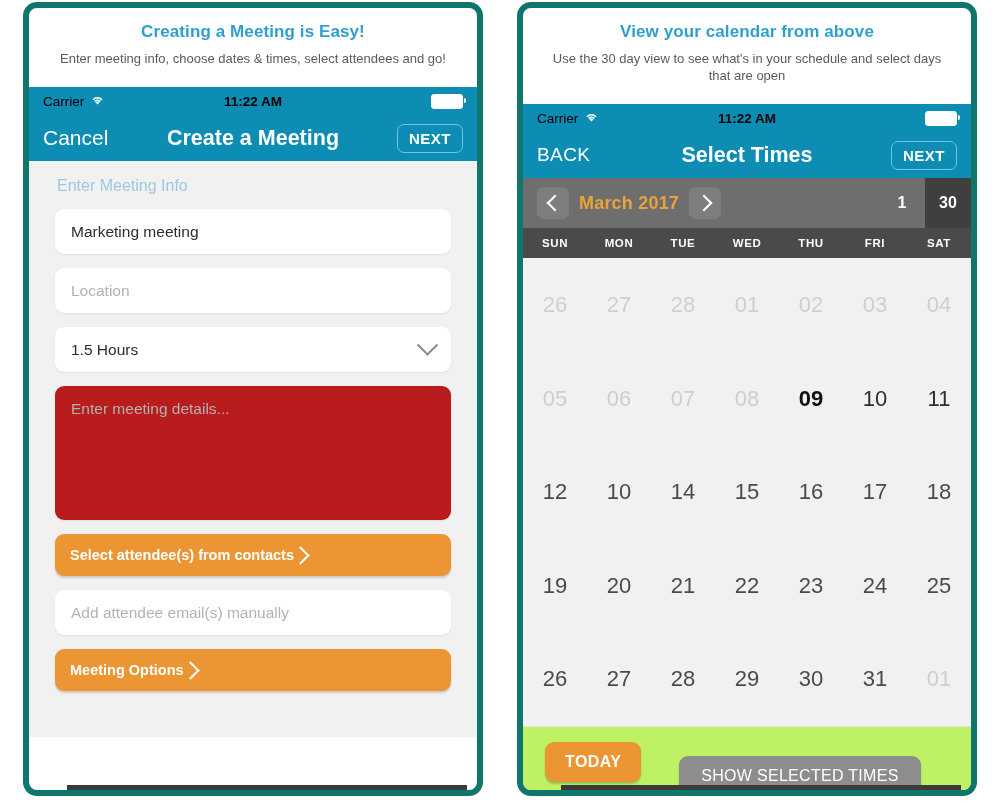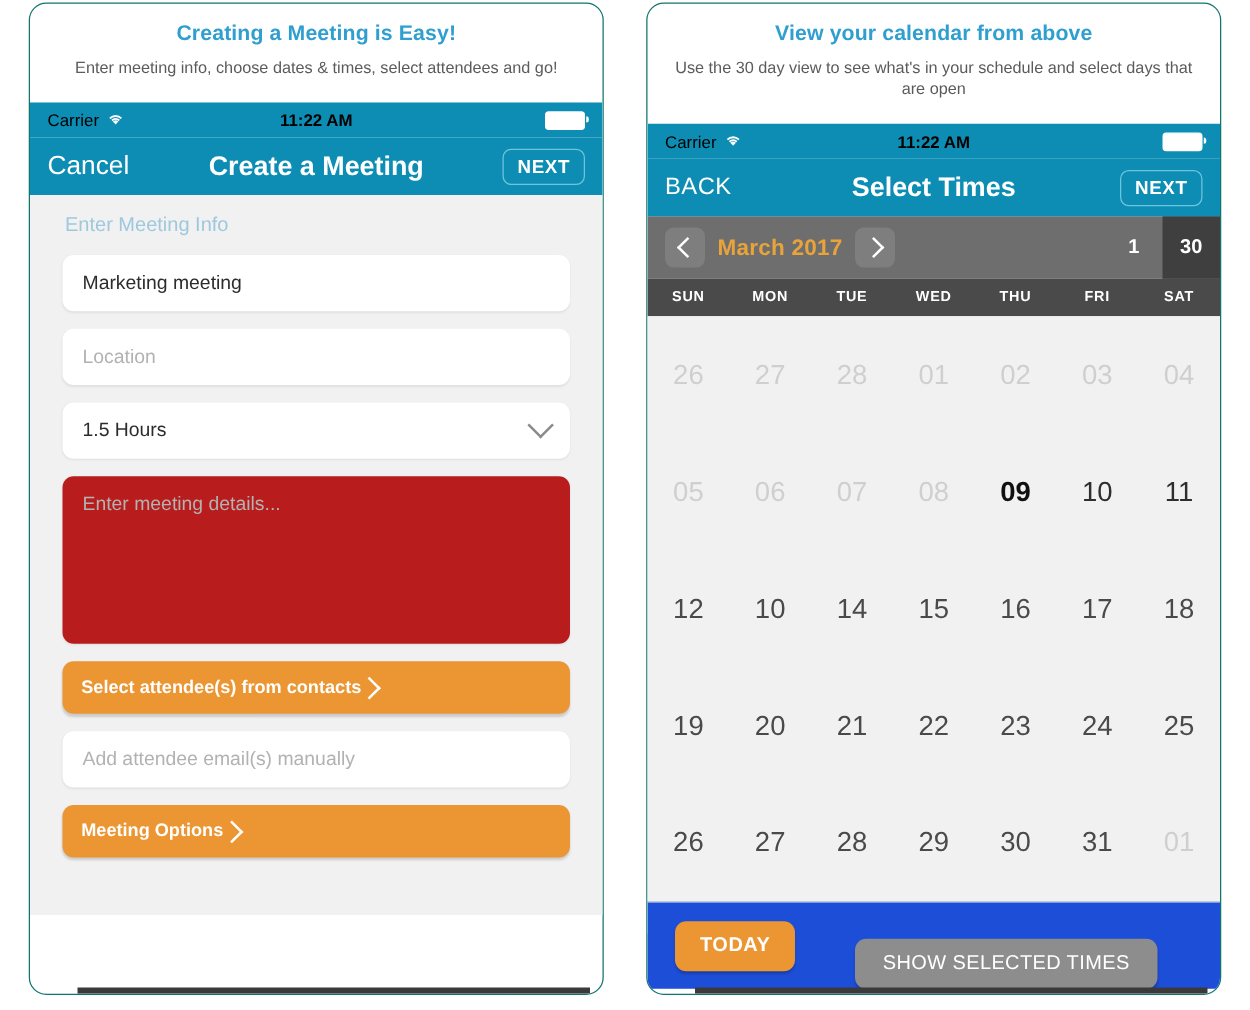--- a/index.html
+++ b/index.html
@@ -18,21 +18,21 @@
     justify-content:center;
     gap:34px;
     padding:2px 0 0 0;
     box-sizing:border-box;
   }
 
   .card{
     position:relative;
     width:460px;
     background:#ffffff;
-    border:1px solid #0f766e;
+    border:6px solid #0f766e;
     border-radius:14px;
     box-sizing:border-box;
     overflow:hidden;
     height:794px;
   }
   .card-shadow-bar{
     position:absolute;
     left:38px;right:10px;bottom:0;
     height:5px;
     background:#3a3a3a;
@@ -279,26 +279,26 @@
     text-align:center;
     font-size:22px;
     color:#4a4a4a;
     font-weight:400;
   }
   .cal-cell.muted{color:#cfcfcf;}
   .cal-cell.today{color:#111111;font-weight:700;}
   .cal-cell.strong{color:#2e2e2e;font-weight:400;}
 
   .cal-footer{
-    background:#1d4ed8;
+    background:#bef264;
     height:70px;
     display:flex;
     align-items:center;
     padding:0 22px;
-    gap:48px;
+    gap:38px;
     box-sizing:border-box;
     border-top:1px solid #e3e3e3;
   }
   .btn-today{
     background:#eb9632;
     color:#ffffff;
     font-size:16px;
     font-weight:700;
     letter-spacing:.4px;
     padding:11px 20px;

